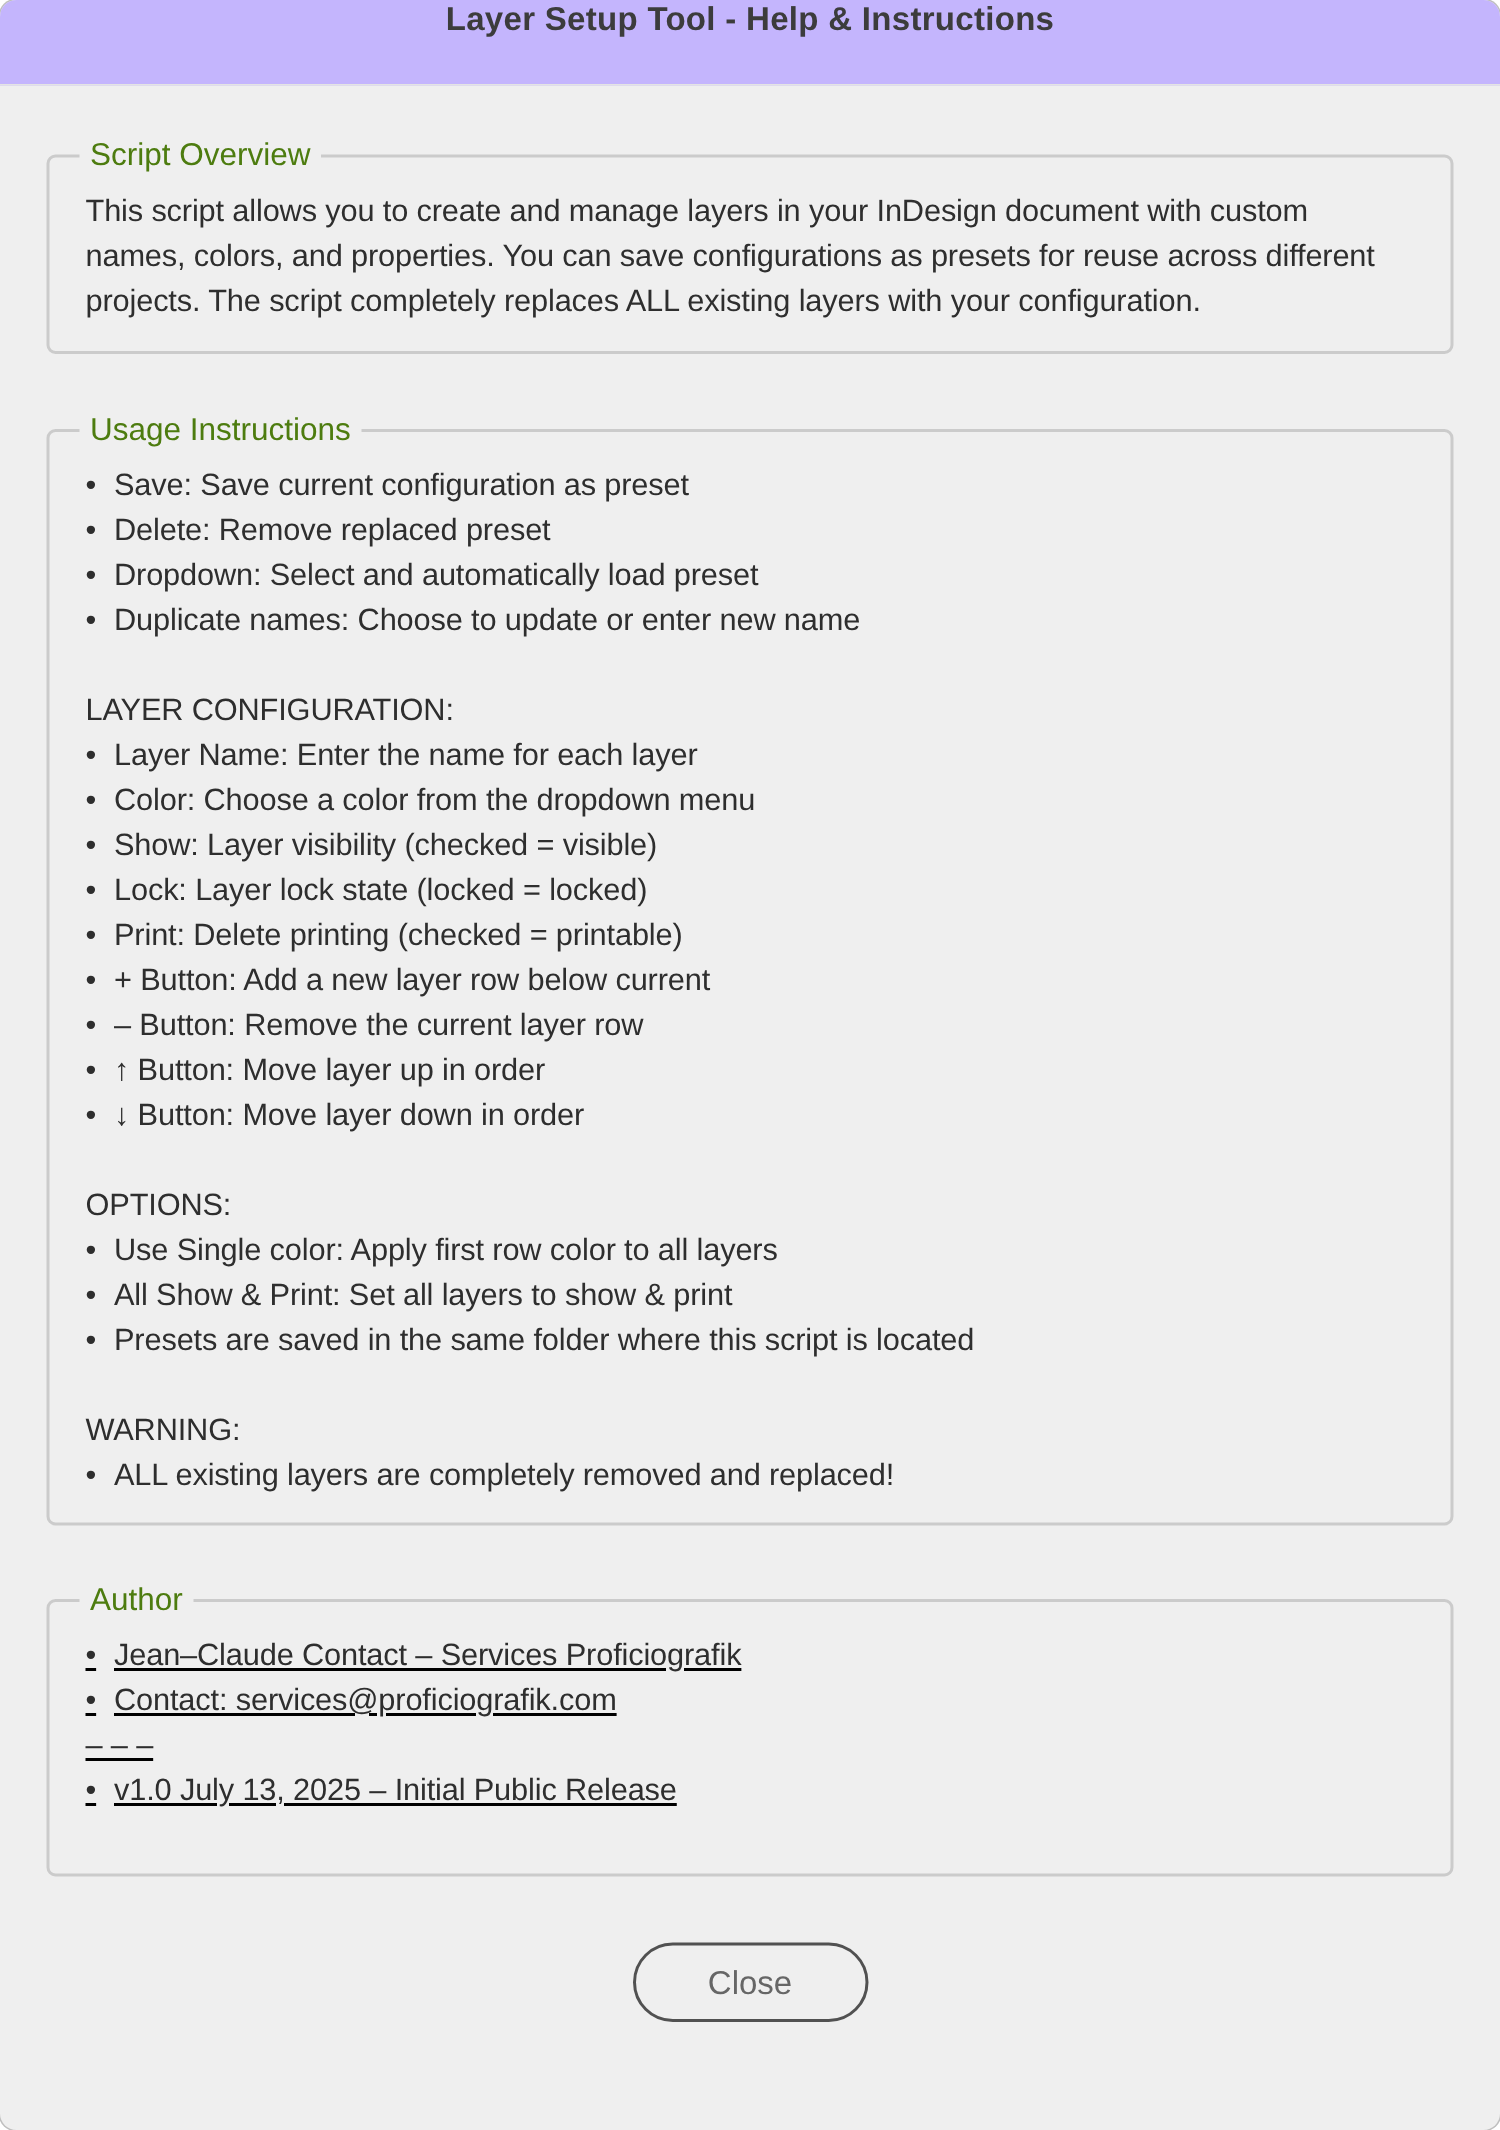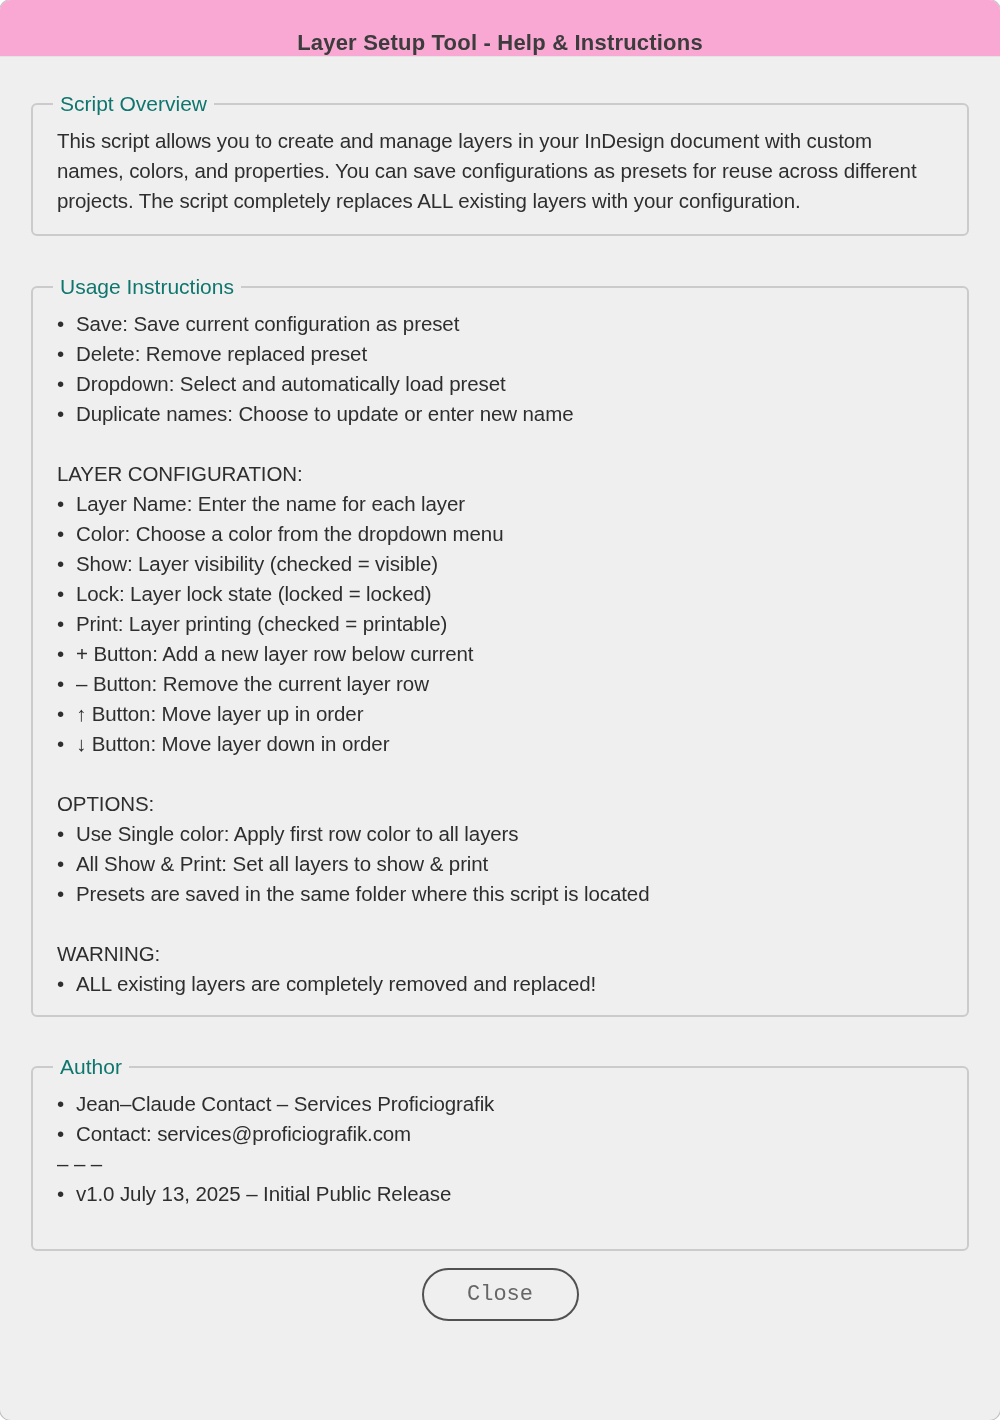--- a/index.html
+++ b/index.html
@@ -12,24 +12,24 @@
     position: relative;
     width: 1000px;
     height: 1420px;
     background: #efefef;
     border-radius: 11px;
     overflow: hidden;
     box-shadow: 0 0 0 1px rgba(0,0,0,0.25);
   }
   .titlebar {
     height: 57px;
-    background: #f9a8d4;
+    background: #c4b5fd;
     border-bottom: 1px solid #e4e4e4;
     display: flex;
-    align-items: flex-end;
+    align-items: flex-start;
     justify-content: center;
   }
   .titlebar .title {
     font-size: 22px;
     font-weight: bold;
     color: #3c3c3c;
     letter-spacing: 0.2px;
   }
   .content { padding: 0 31px; }
 
@@ -40,50 +40,50 @@
     padding: 21px 24px 16px 24px;
   }
   .legend {
     position: absolute;
     top: -15px;
     left: 20px;
     background: #efefef;
     padding: 0 7px;
     font-size: 21px;
     line-height: 28px;
-    color: #0f766e;
+    color: #4d7c0f;
     white-space: nowrap;
   }
   .gb-overview { margin-top: 46px; padding-bottom: 18px; }
   .gb-usage    { margin-top: 50px; }
-  .gb-author   { margin-top: 49px; padding-bottom: 40px; }
+  .gb-author   { margin-top: 49px; padding-bottom: 40px; text-decoration: underline; }
 
   .body-text, .line, .heading {
     font-size: 20.5px;
     line-height: 30px;
     color: #2e2e2e;
     letter-spacing: -0.1px;
   }
   .u-group { margin-top: 30px; }
   .u-group.first { margin-top: 0; }
   .line { display: flex; }
   .bullet {
     flex: none;
     width: 19px;
     color: #2e2e2e;
   }
   .close-btn {
     display: block;
-    margin: 17px auto 0 auto;
+    margin: 44px auto 0 auto;
     width: 157px;
     height: 53px;
     border: 2px solid #515151;
     border-radius: 27px;
     background: transparent;
-    font-family: Liberation Mono, monospace;
+    font-family: Liberation Sans, sans-serif;
     font-size: 22px;
     color: #666666;
     cursor: pointer;
   }
 </style>
 </head>
 <body>
 
 <div class="window">
 
@@ -133,21 +133,21 @@
         <div class="line">
           <span class="bullet">•</span>
           <span>Show: Layer visibility (checked = visible)</span>
         </div>
         <div class="line">
           <span class="bullet">•</span>
           <span>Lock: Layer lock state (locked = locked)</span>
         </div>
         <div class="line">
           <span class="bullet">•</span>
-          <span>Print: Layer printing (checked = printable)</span>
+          <span>Print: Delete printing (checked = printable)</span>
         </div>
         <div class="line">
           <span class="bullet">•</span>
           <span>+ Button: Add a new layer row below current</span>
         </div>
         <div class="line">
           <span class="bullet">•</span>
           <span>– Button: Remove the current layer row</span>
         </div>
         <div class="line">

